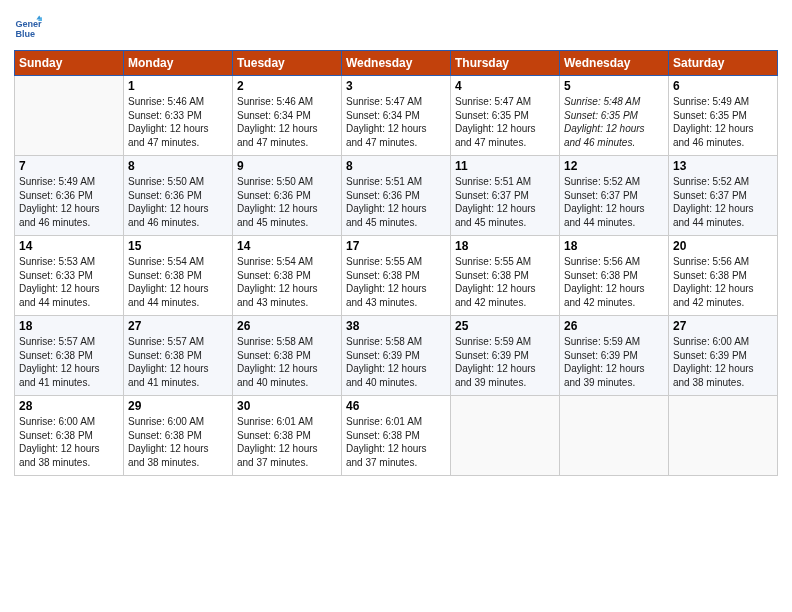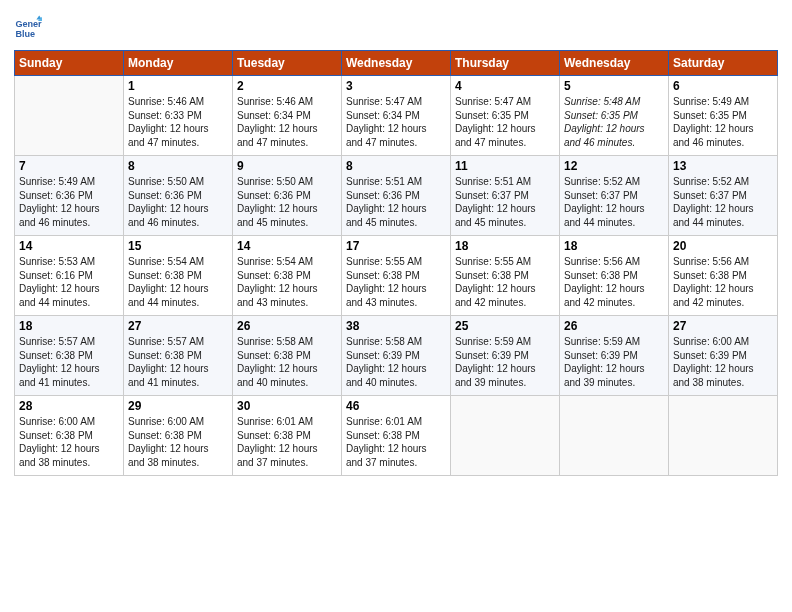--- a/index.html
+++ b/index.html
@@ -215,21 +215,21 @@
             <div class="day-info" style="white-space: pre-line;">Sunrise: 5:52 AM
 Sunset: 6:37 PM
 Daylight: 12 hours
 and 44 minutes.</div>
           </td>
         </tr>
         <tr>
           <td>
             <span class="day-num">14</span>
             <div class="day-info" style="white-space: pre-line;">Sunrise: 5:53 AM
-Sunset: 6:16 PM
+Sunset: 6:33 PM
 Daylight: 12 hours
 and 44 minutes.</div>
           </td>
           <td>
             <span class="day-num">15</span>
             <div class="day-info" style="white-space: pre-line;">Sunrise: 5:54 AM
 Sunset: 6:38 PM
 Daylight: 12 hours
 and 44 minutes.</div>
           </td>

